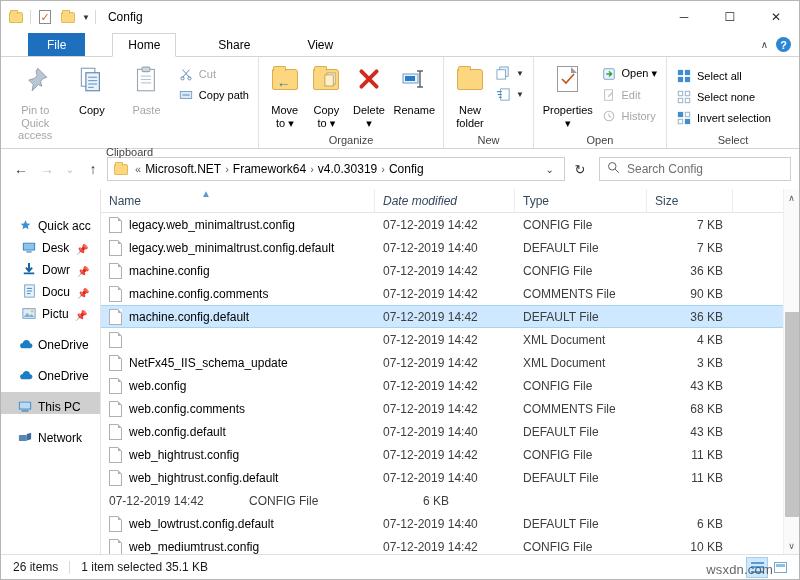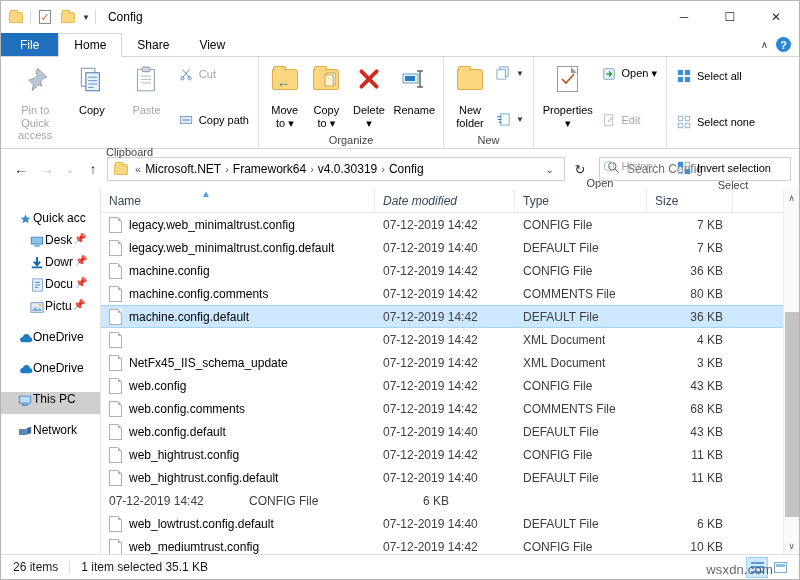--- a/index.html
+++ b/index.html
@@ -55,21 +55,21 @@
   
   .tabstrip {
     height: 24px; flex: 0 0 24px;
     display: flex; align-items: stretch;
     background: #fff;
     border-bottom: 1px solid #d4d4d4;
     position: relative;
   }
   .tab {
     padding: 0 15px; display: flex; align-items: center;
-    font-size: 12px; color: #000; position: relative;
+    font-size: 12px; color: #000; position: relative; margin-left: 27px;
   }
   .tab.file { background: #1e6fbe; color: #fff; padding: 0 19px; }
   .tab.active {
     background: #fff;
     border: 1px solid #d4d4d4; border-bottom: 1px solid #fff;
     margin-bottom: -1px; z-index: 2;
   }
   .tab-right {
     margin-left: auto; display: flex; align-items: center; gap: 8px; padding-right: 8px;
   }
@@ -97,21 +97,21 @@
     text-align: center; font-size: 11px; color: #444;
     height: 15px; line-height: 15px;
   }
   .big-btn {
     width: 58px; display: flex; flex-direction: column; align-items: center;
     padding: 3px 1px; text-align: center; font-size: 11px; color: #000; line-height: 1.15;
   }
   .big-btn .lbl { margin-top: 9px; }
   .big-btn.dim { color: #a6a6a6; }
   .icon32 { height: 32px; display: flex; align-items: center; justify-content: center; }
-  .small-col { display: flex; flex-direction: column; padding-top: 3px; gap: 25px; }
+  .small-col { display: flex; flex-direction: column; padding-top: 3px; }
   .small-btn {
     display: flex; align-items: center; gap: 5px;
     height: 21px; padding: 0 4px; font-size: 11px; color: #000; white-space: nowrap;
   }
   .small-btn.dim { color: #a6a6a6; }
   .icon16 { width: 16px; height: 16px; display: flex; align-items: center; justify-content: center; }
 
   
   .folder-lg {
     width: 26px; height: 21px; background: #fcd77f; border: 1px solid #d9ae4e;
@@ -159,24 +159,24 @@
   }
   .search-ph { font-size: 12px; color: #6f6f6f; }
 
   
   .main { flex: 1; display: flex; min-height: 0; }
   .navpane {
     width: 100px; flex: 0 0 100px; background: #fff;
     border-right: 1px solid #e4e4e4; padding-top: 22px; overflow: hidden;
   }
   .nav-item {
-    height: 22px; display: flex; align-items: flex-start; 
+    height: 22px; display: flex; align-items: flex-end; gap: 5px;
     padding-left: 16px; font-size: 12px; color: #000; white-space: nowrap;
   }
-  .nav-item.indent { padding-left: 28px; }
+  .nav-item.indent { padding-left: 20px; }
   .nav-item.sel { background: #cfcfcf; }
   .nav-gap { height: 9px; }
   .nav-ico { width: 16px; height: 16px; flex: 0 0 16px; display: flex; align-items: center; justify-content: center; font-size: 12px; }
   .pin-sm { font-size: 10px; color: #3d7fb5; margin-left: 2px; }
 
   .listpane { flex: 1; display: flex; flex-direction: column; min-width: 0; position: relative; }
   .colhead {
     height: 24px; flex: 0 0 24px; display: flex; align-items: center;
     border-bottom: 1px solid #e4e4e4; background: #fff; position: relative;
   }
@@ -719,21 +719,21 @@
             <div class="cell type">CONFIG File</div>
             <div class="cell size">36 KB</div>
           </div>
           <div class="row">
             <div class="cell name">
               <span class="file-ico"></span>
               <span>machine.config.comments</span>
             </div>
             <div class="cell date">07-12-2019 14:42</div>
             <div class="cell type">COMMENTS File</div>
-            <div class="cell size">80 KB</div>
+            <div class="cell size">90 KB</div>
           </div>
           <div class="row sel">
             <div class="cell name">
               <span class="file-ico"></span>
               <span>machine.config.default</span>
             </div>
             <div class="cell date">07-12-2019 14:42</div>
             <div class="cell type">DEFAULT File</div>
             <div class="cell size">36 KB</div>
           </div>

